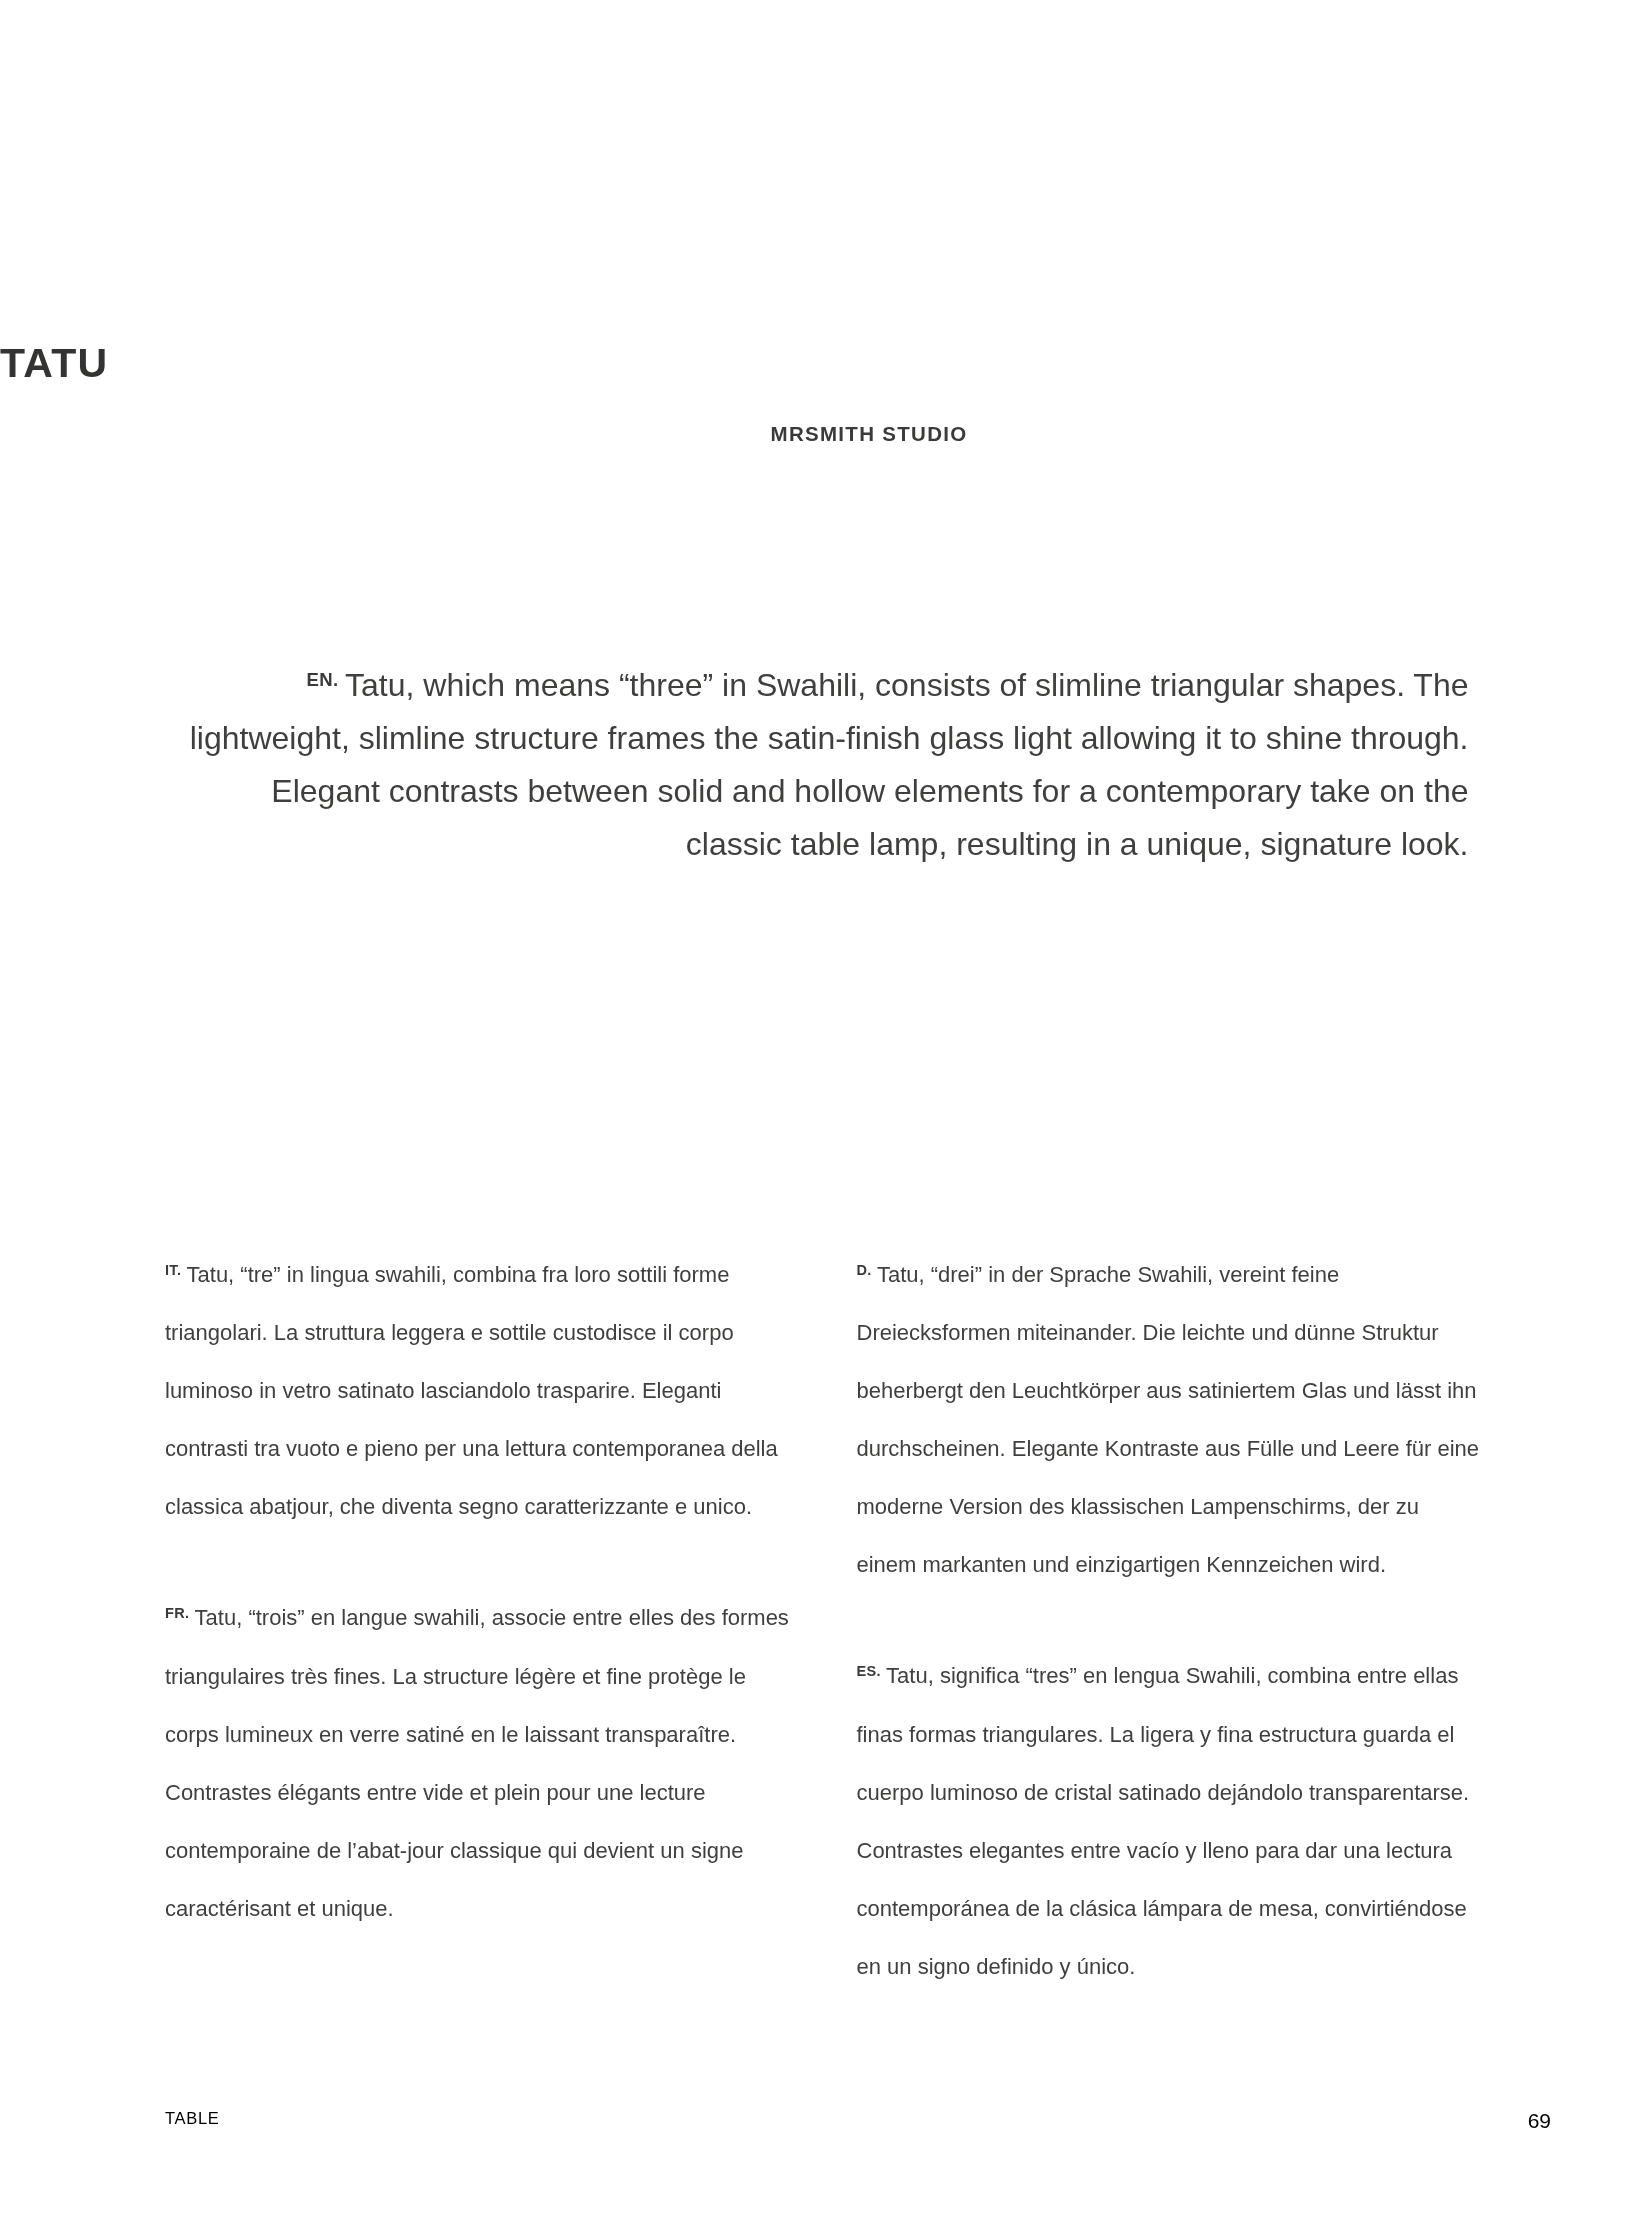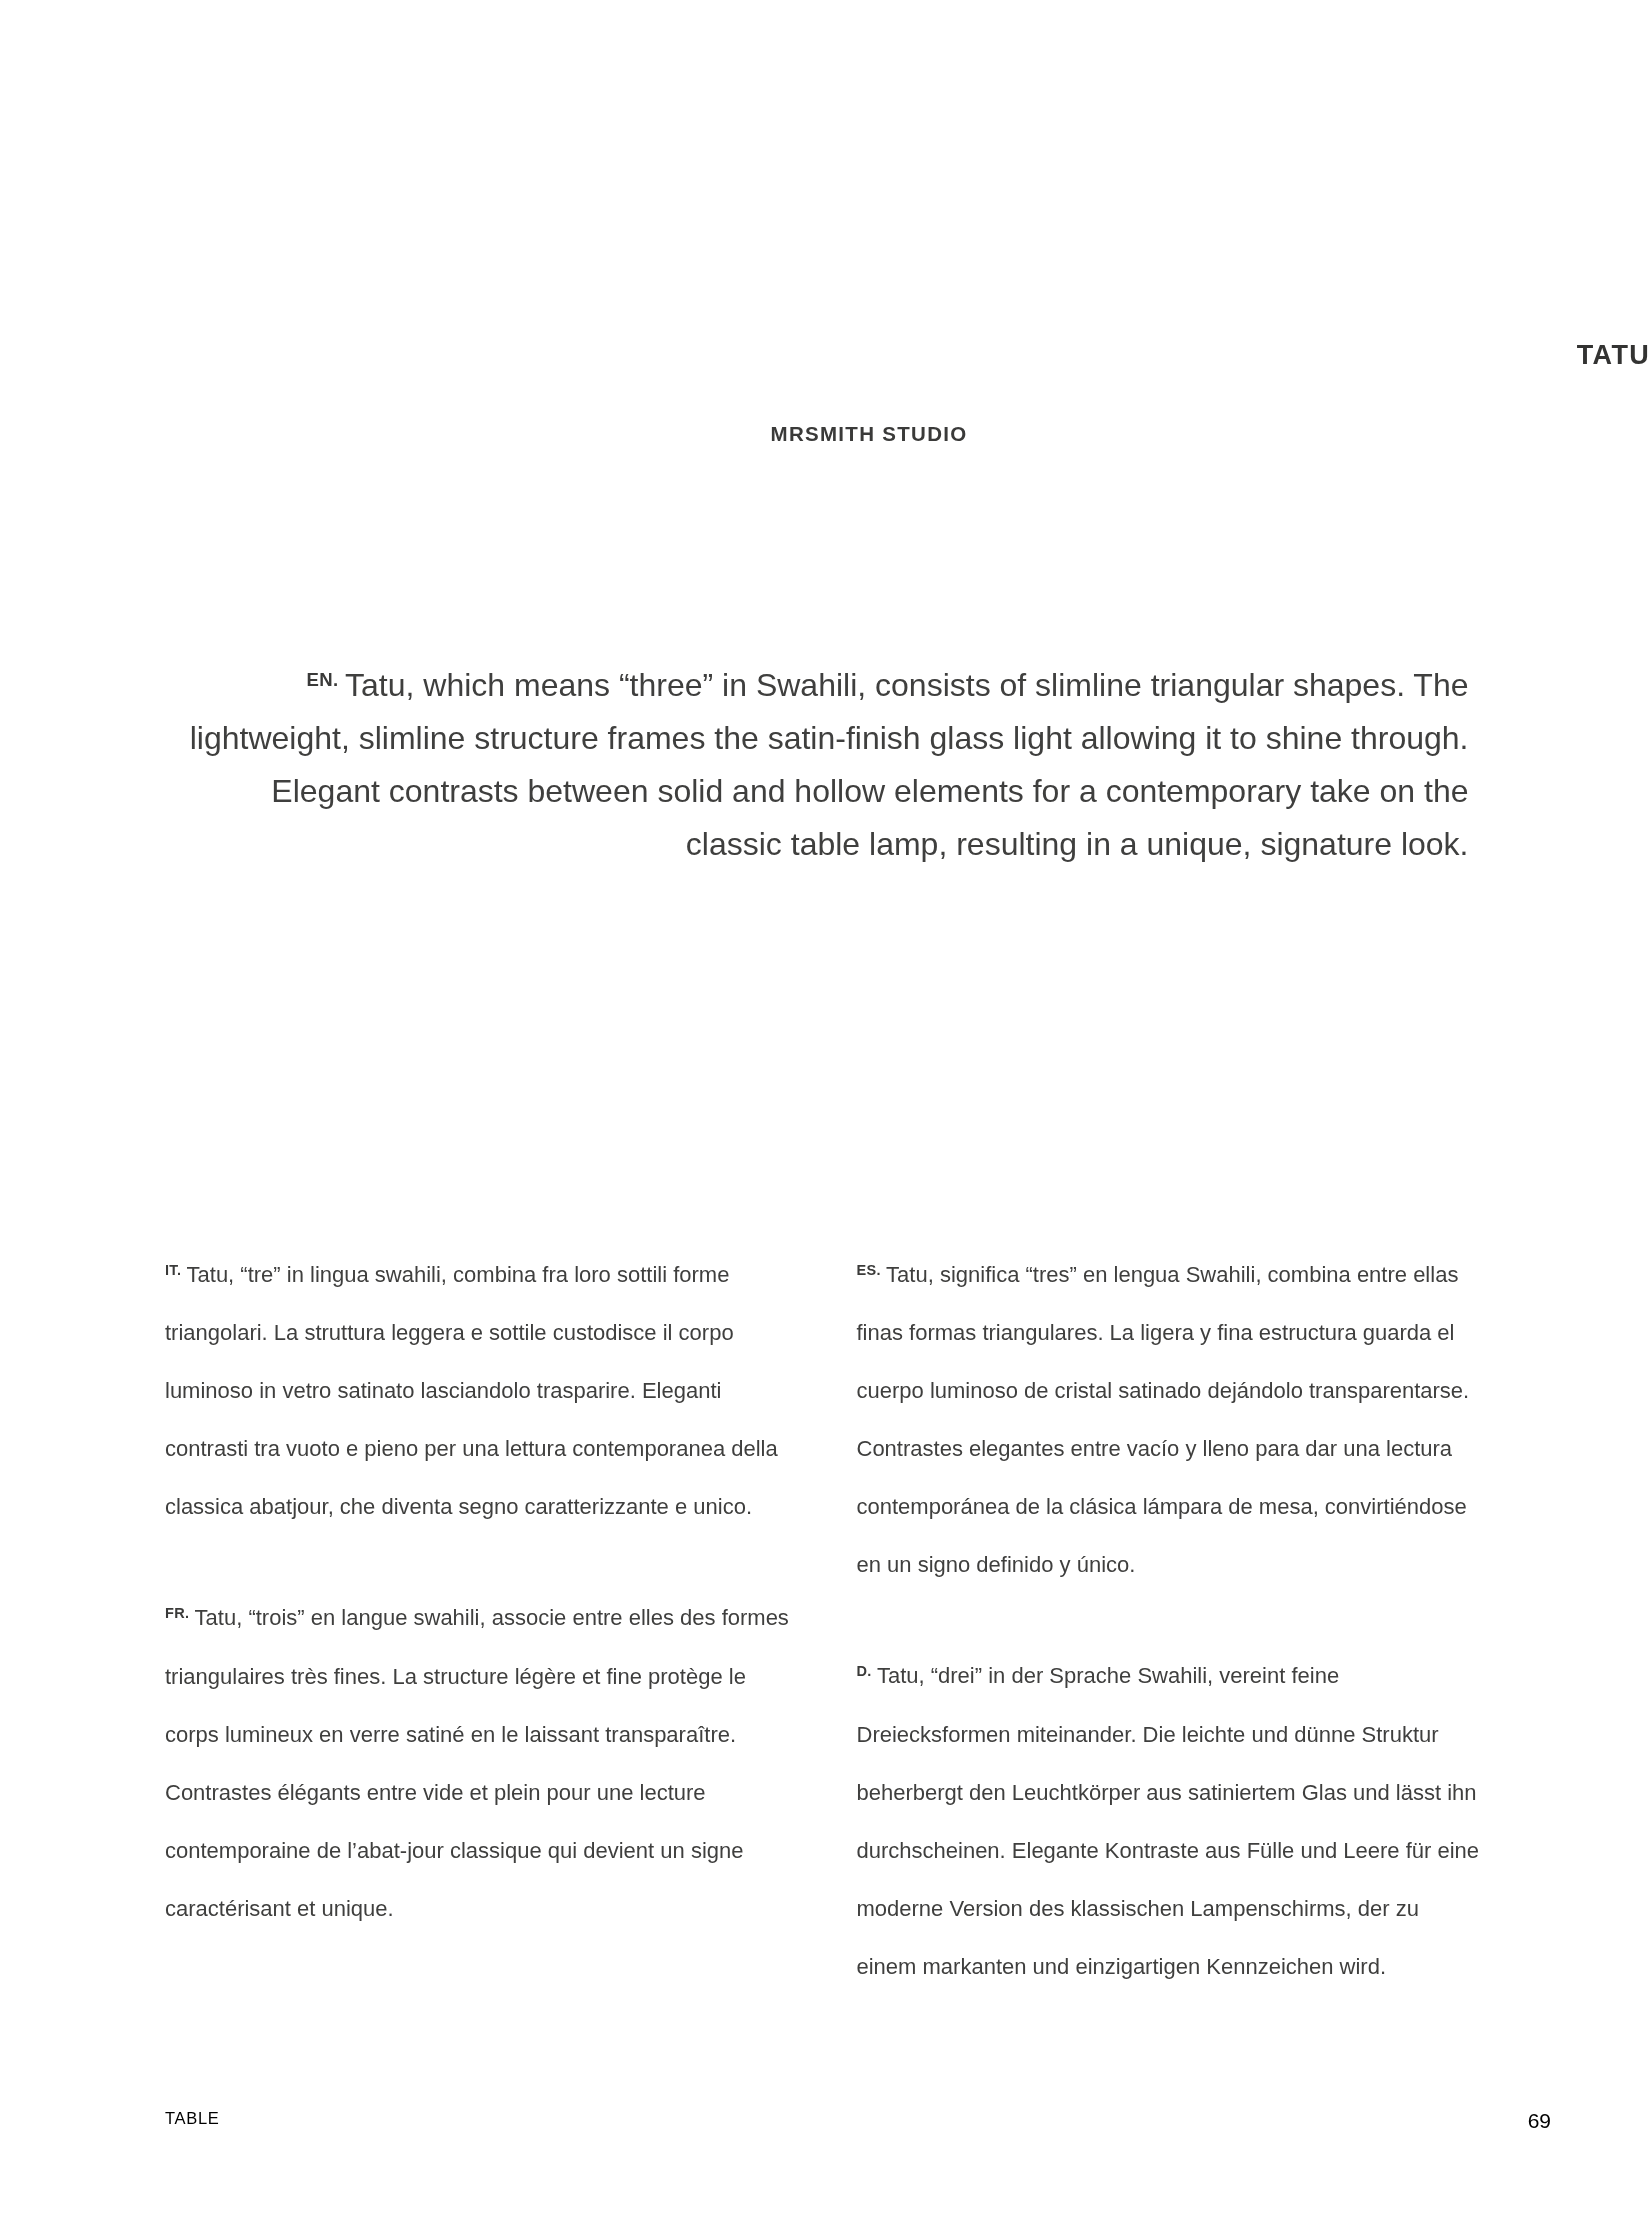--- a/index.html
+++ b/index.html
@@ -14,22 +14,22 @@
     background: #ffffff;
     font-family: "Liberation Sans", sans-serif;
     color: #3a3a39;
     overflow: hidden;
   }
   .title {
     position: absolute;
     top: 340px;
     left: 0;
     width: 100%;
-    text-align: right;
-    font-size: 27px;
+    text-align: left;
+    font-size: 41px;
     font-weight: 700;
     letter-spacing: 1.3px;
     color: #333332;
   }
   .studio {
     position: absolute;
     top: 422px;
     left: 0;
     width: 100%;
     text-align: center;
@@ -118,24 +118,24 @@
       <p>
         <span class="lang-label">IT.</span><span>Tatu, “tre” in lingua swahili, combina fra loro sottili forme triangolari. La struttura leggera e sottile custodisce il corpo luminoso in vetro satinato lasciandolo trasparire. Eleganti contrasti tra vuoto e pieno per una lettura contemporanea della classica abatjour, che diventa segno caratterizzante e unico.</span>
       </p>
       <p>
         <span class="lang-label">FR.</span><span>Tatu, “trois” en langue swahili, associe entre elles des formes triangulaires très fines. La structure légère et fine protège le corps lumineux en verre satiné en le laissant transparaître. Contrastes élégants entre vide et plein pour une lecture contemporaine de l’abat-jour classique qui devient un signe caractérisant et unique.</span>
       </p>
     </div>
 
     <div class="col">
       <p>
-        <span class="lang-label">ES.</span><span>Tatu, significa “tres” en lengua Swahili, combina entre ellas finas formas triangulares. La ligera y fina estructura guarda el cuerpo luminoso de cristal satinado dejándolo transparentarse. Contrastes elegantes entre vacío y lleno para dar una lectura contemporánea de la clásica lámpara de mesa, convirtiéndose en un signo definido y único.</span>
+        <span class="lang-label">D.</span><span>Tatu, “drei” in der Sprache Swahili, vereint feine Dreiecksformen miteinander. Die leichte und dünne Struktur beherbergt den Leuchtkörper aus satiniertem Glas und lässt ihn durchscheinen. Elegante Kontraste aus Fülle und Leere für eine moderne Version des klassischen Lampenschirms, der zu einem markanten und einzigartigen Kennzeichen wird.</span>
       </p>
       <p>
-        <span class="lang-label">D.</span><span>Tatu, “drei” in der Sprache Swahili, vereint feine Dreiecksformen miteinander. Die leichte und dünne Struktur beherbergt den Leuchtkörper aus satiniertem Glas und lässt ihn durchscheinen. Elegante Kontraste aus Fülle und Leere für eine moderne Version des klassischen Lampenschirms, der zu einem markanten und einzigartigen Kennzeichen wird.</span>
+        <span class="lang-label">ES.</span><span>Tatu, significa “tres” en lengua Swahili, combina entre ellas finas formas triangulares. La ligera y fina estructura guarda el cuerpo luminoso de cristal satinado dejándolo transparentarse. Contrastes elegantes entre vacío y lleno para dar una lectura contemporánea de la clásica lámpara de mesa, convirtiéndose en un signo definido y único.</span>
       </p>
     </div>
 
   </div>
 
   <div class="footer-left">TABLE</div>
 
   <div class="footer-right">69</div>
 
 </div>

